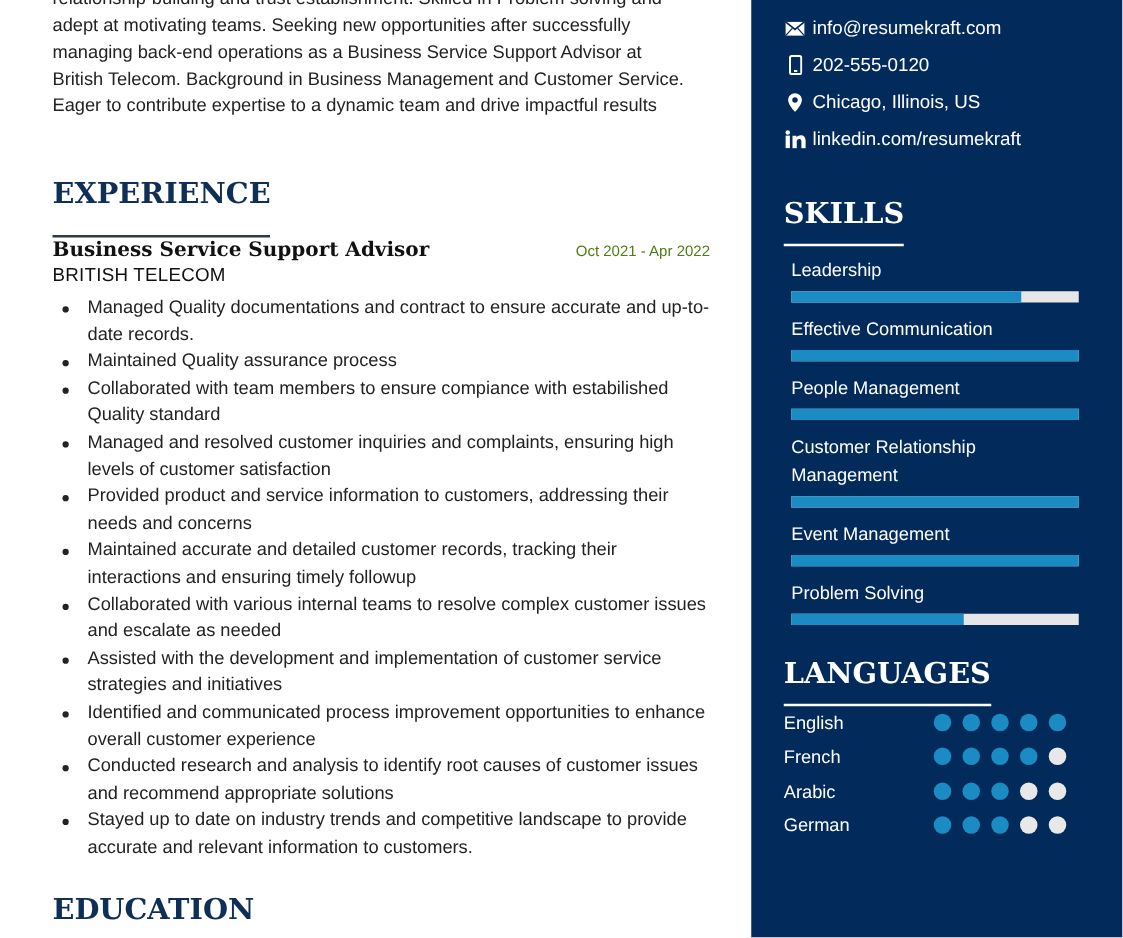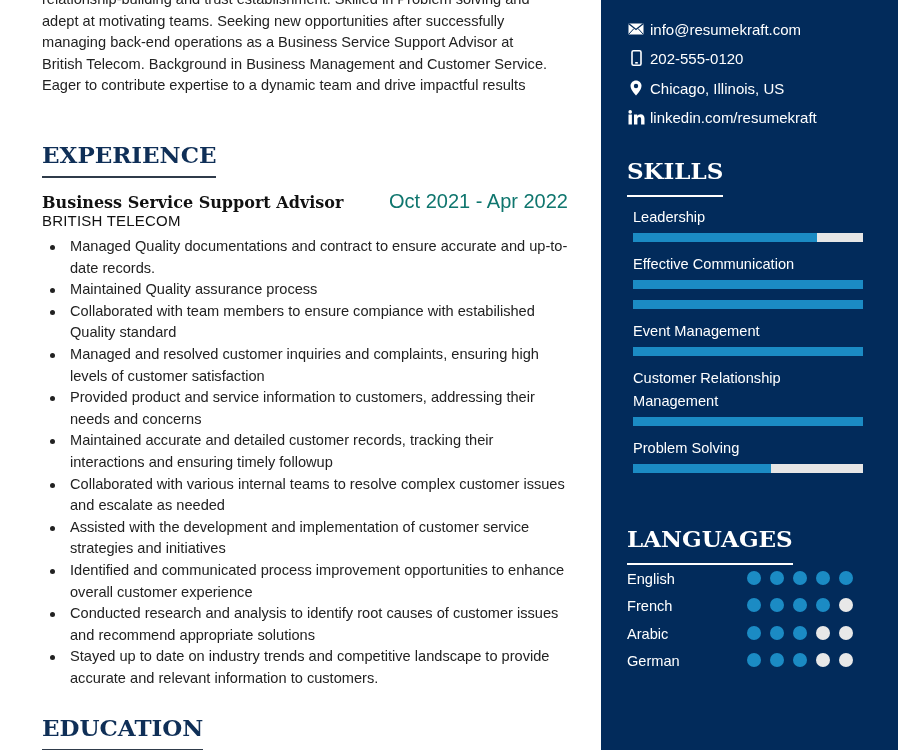--- a/index.html
+++ b/index.html
@@ -17,35 +17,35 @@
       position: absolute; left: 0; top: -11px; width: 530px;
       font-size: 14.6px; line-height: 21.6px; color: #222;
     }
     .summary p { margin: 0; }
 
     .section-title {
       font-family: "DejaVu Serif", "Liberation Serif", serif;
       font-weight: bold; color: #0f2f57;
       font-size: 23px; letter-spacing: 0px;
       display: inline-block;
-      padding-bottom: 8px;
+      padding-bottom: 20px;
       border-bottom: 2px solid #2f3b4a;
     }
     .exp-title { position: absolute; left: 0; top: 141px; }
     .edu-title { position: absolute; left: 0; top: 714px; }
 
     .job-head {
       position: absolute; left: 0; top: 190px; width: 526px;
       display: flex; justify-content: space-between; align-items: baseline;
     }
     .job-role {
       font-family: "DejaVu Serif", "Liberation Serif", serif;
       font-weight: bold; font-size: 16px; color: #111;
     }
-    .job-dates { font-size: 20px; color: #0f766e; }
+    .job-dates { font-size: 12px; color: #4d7c0f; }
     .job-company {
       position: absolute; left: 0; top: 212px;
       font-size: 15px; color: #111; letter-spacing: 0.2px;
     }
     .bullets {
       position: absolute; left: 0; top: 236px; width: 530px;
       list-style: none;
     }
     .bullets li {
       position: relative; padding-left: 28px;
@@ -56,21 +56,21 @@
       width: 5px; height: 5px; border-radius: 50%; background: #222;
     }
 
     
     .sidebar {
       position: absolute; left: 601px; top: 0; width: 297px; height: 750px;
       background: #022b5b; color: #ffffff;
     }
     .contact { position: absolute; left: 26px; top: 8px; }
     .contact-item {
-      display: flex; align-items: flex-end; height: 29.5px;
+      display: flex; align-items: center; height: 29.5px;
       font-size: 15px; color: #ffffff;
     }
     .contact-item .ico {
       width: 18px; height: 18px; margin-right: 5px;
       display: inline-flex; align-items: center; justify-content: center;
     }
     .side-title {
       font-family: "DejaVu Serif", "Liberation Serif", serif;
       font-weight: bold; font-size: 23px; color: #ffffff;
       display: inline-block; padding-bottom: 11px;
@@ -185,32 +185,33 @@
             <div class="skill-fill" style="width: 80%;"></div>
           </div>
       </div>
       <div class="skill">
         <div class="skill-name">Effective Communication</div>
         <div class="skill-bar">
             <div class="skill-fill" style="width: 100%;"></div>
           </div>
       </div>
       <div class="skill">
+        <div class="skill-name">People Management</div>
+        <div class="skill-bar">
+            <div class="skill-fill" style="width: 100%;"></div>
+          </div>
+      </div>
+      <div class="skill">
+        <div class="skill-name" style="width:170px">Customer Relationship Management</div>
         <div class="skill-bar">
             <div class="skill-fill" style="width: 100%;"></div>
           </div>
       </div>
       <div class="skill">
         <div class="skill-name">Event Management</div>
-        <div class="skill-bar">
-            <div class="skill-fill" style="width: 100%;"></div>
-          </div>
-      </div>
-      <div class="skill">
-        <div class="skill-name" style="width:170px">Customer Relationship Management</div>
         <div class="skill-bar">
             <div class="skill-fill" style="width: 100%;"></div>
           </div>
       </div>
       <div class="skill">
         <div class="skill-name">Problem Solving</div>
         <div class="skill-bar">
             <div class="skill-fill" style="width: 60%;"></div>
           </div>
       </div>

